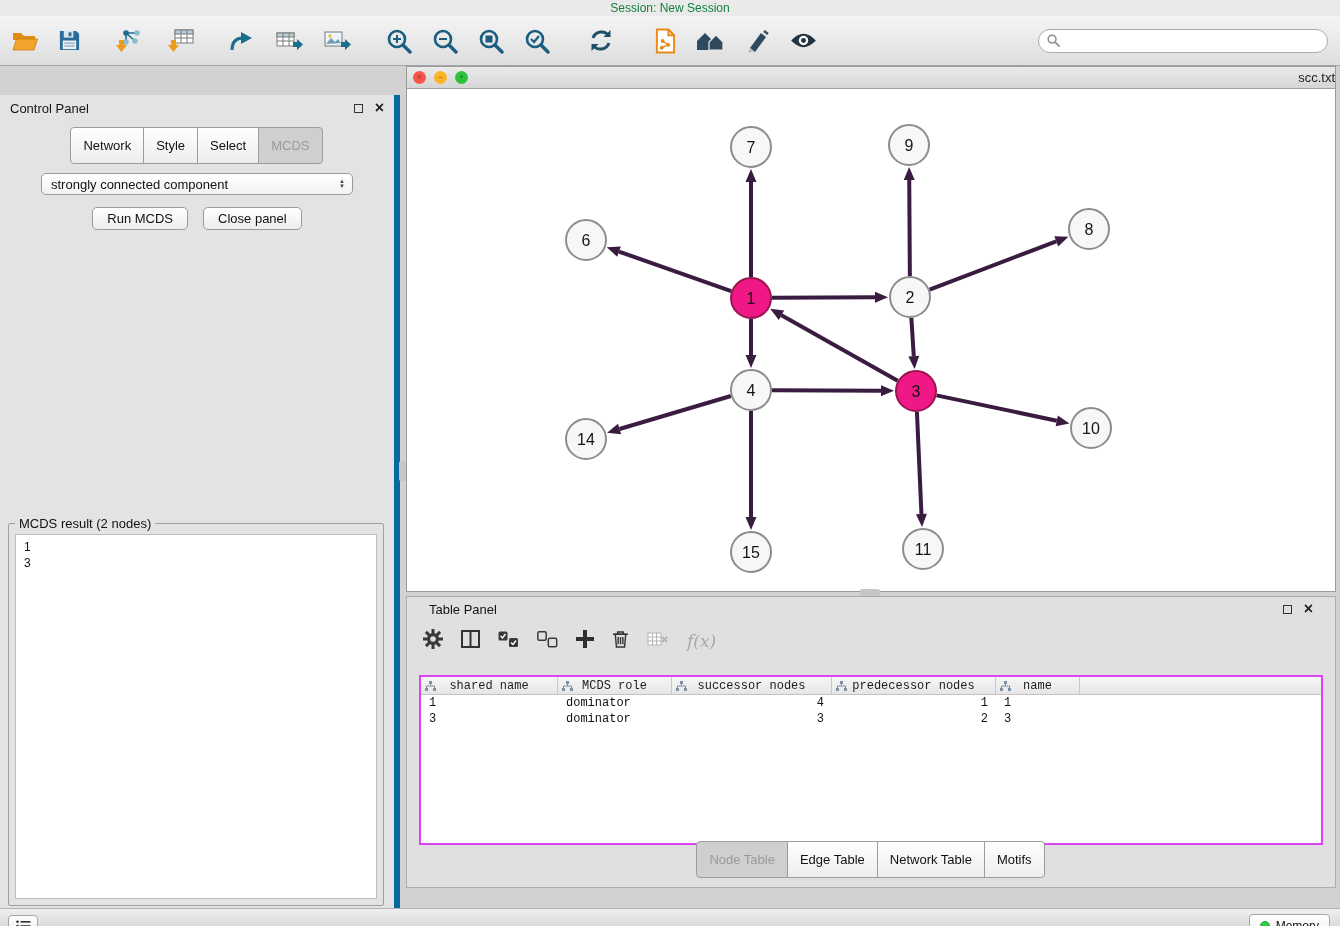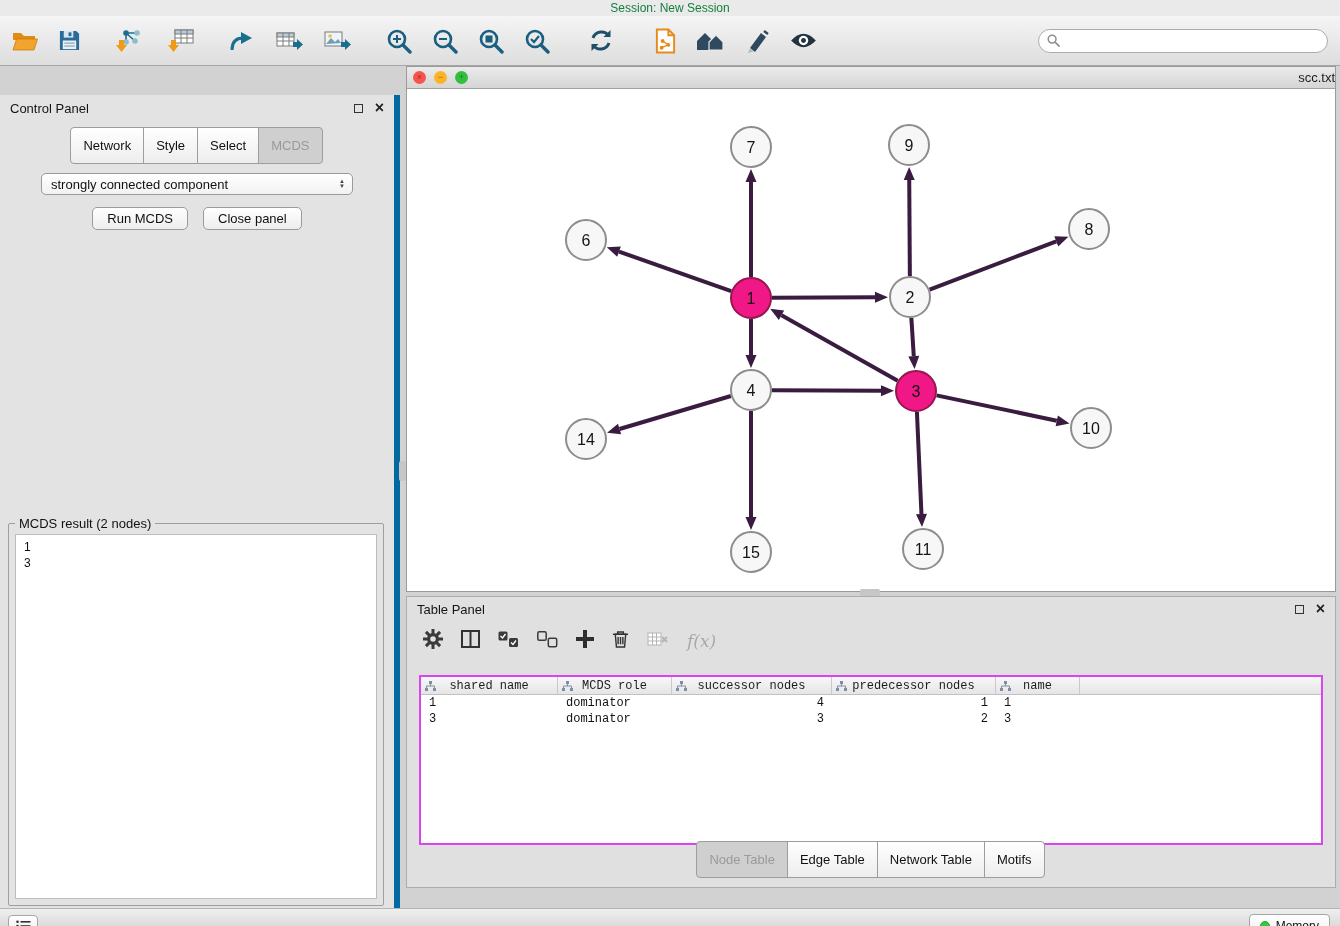--- a/index.html
+++ b/index.html
@@ -55,21 +55,21 @@
   .tl { width:13px; height:13px; border-radius:50%; display:flex; align-items:center; justify-content:center;
         font-size:9px; color:rgba(60,30,20,0.55); z-index:2; line-height:13px; }
   .tl.red { background:#f9544c; margin-left:6px; }
   .tl.yellow { background:#fcb426; margin-left:8px; }
   .tl.green { background:#2fc13e; margin-left:8px; }
   #graph-svg { width:928px; height:502px; display:block; background:#fff; }
 
   
   .table-panel { position:absolute; left:406px; top:596px; width:930px; height:292px;
                  background:#e0e0e0; border:1px solid #adadad; }
-  .tp-header { height:24px; display:flex; align-items:center; padding:0 10px; font-size:13px; color:#151515;gap:38px; }
+  .tp-header { height:24px; display:flex; align-items:center; padding:0 22px; font-size:13px; color:#151515;gap:38px; }
   .tp-toolbar { height:40px; display:flex; align-items:center; padding-left:16px; gap:18px; }
   .fx { font-family:"DejaVu Serif", serif; font-style:italic; color:#a8a8a8; font-size:17px; }
   .data-table { position:absolute; left:12px; right:12px; top:78px; bottom:42px;
                 background:#fff; border:2px solid #d946ef; overflow:hidden;font-family:Liberation Mono, monospace; }
   .thead { display:flex; height:18px; background:linear-gradient(#f7f7f7,#e5e5e5); border-bottom:1px solid #c2c2c2; }
   .th { position:relative; border-right:1px solid #c9c9c9; font-size:12px; display:flex; align-items:center;
         justify-content:center; color:#1c1c1c; }
   .th svg { position:absolute; left:4px; top:4px; }
   .th.filler { flex:1; border-right:none; }
   .tr { display:flex; height:16px; font-size:12px; align-items:center; color:#111; }

